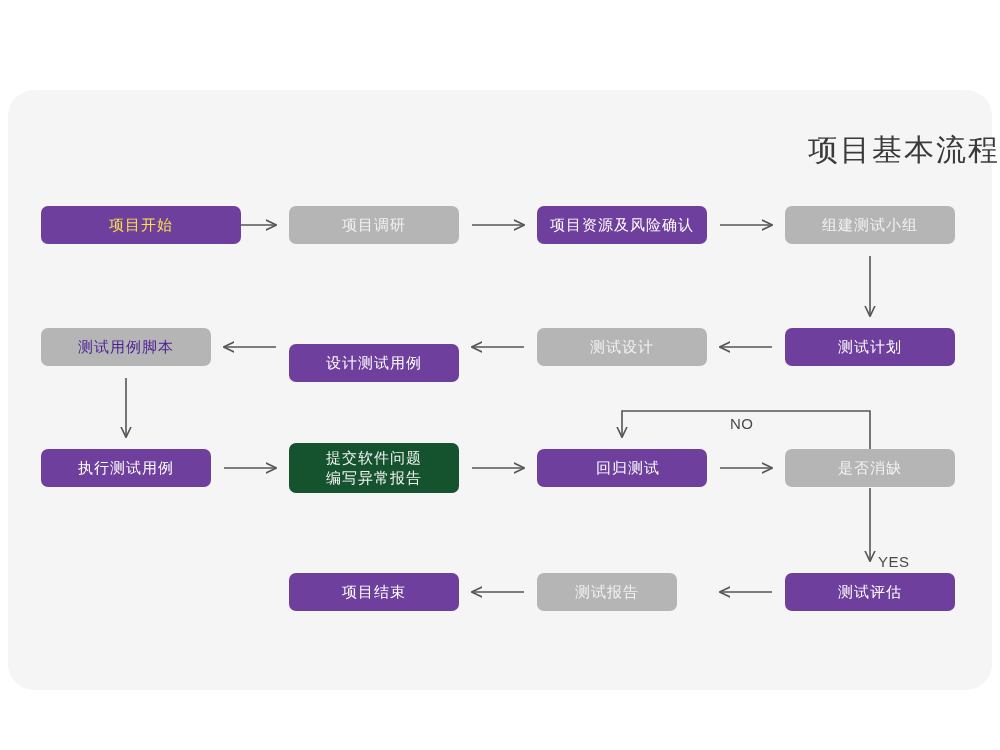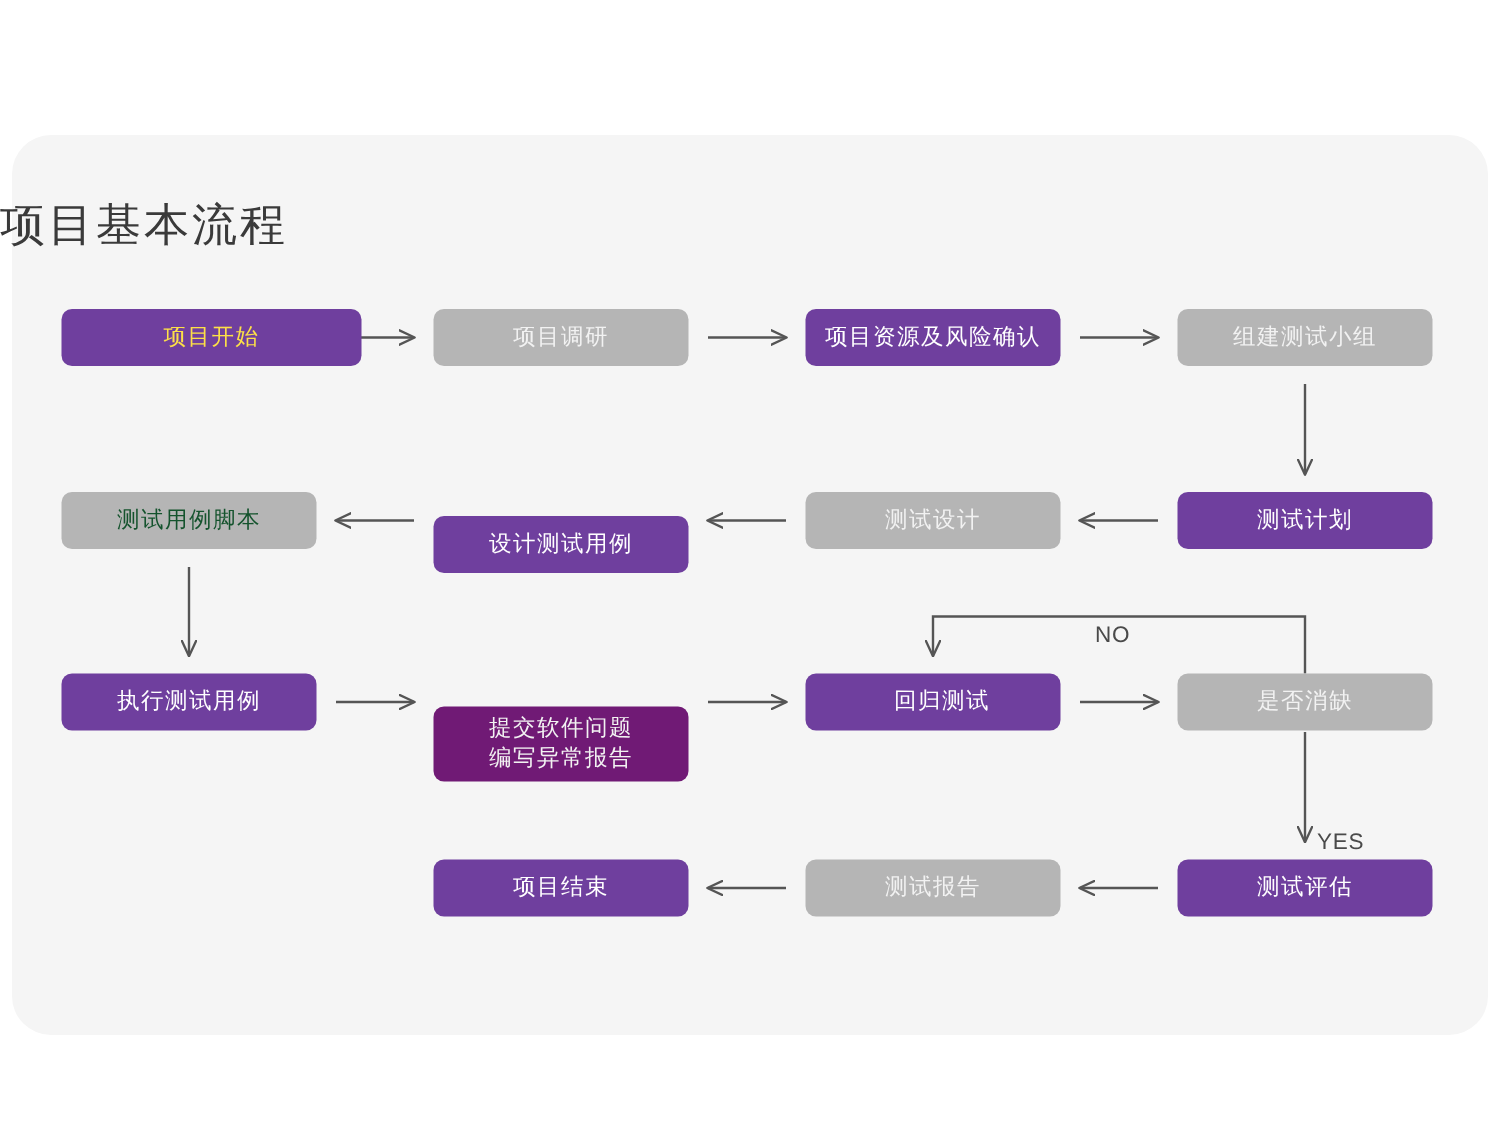--- a/index.html
+++ b/index.html
@@ -30,21 +30,21 @@
     background: #f5f5f5;
     border-radius: 26px;
   }
 
   
   .title {
     position: absolute;
     left: 0;
     top: 130px;
     width: 1000px;
-    text-align: left;
+    text-align: right;
     font-size: 30px;
     letter-spacing: 2px;
     color: #3a3a3a;
     font-weight: 400;
     white-space: pre;
   }
 
   
   .node {
     position: absolute;
@@ -128,31 +128,31 @@
       <line x1="772" y1="592" x2="720" y2="592"></line>
       <line x1="524" y1="592" x2="472" y2="592"></line>
     </g>
   </svg>
 
   <div class="node purple" style="left: 41px; top: 206px; width: 200px; height: 38px; background: rgb(111, 63, 158); color: #fde047;">项目开始</div>
   <div class="node gray" style="left: 289px; top: 206px; width: 170px; height: 38px; background: rgb(181, 181, 181); color: rgb(242, 242, 242);">项目调研</div>
   <div class="node purple" style="left: 537px; top: 206px; width: 170px; height: 38px; background: rgb(111, 63, 158); color: rgb(255, 255, 255);">项目资源及风险确认</div>
   <div class="node gray" style="left: 785px; top: 206px; width: 170px; height: 38px; background: rgb(181, 181, 181); color: rgb(242, 242, 242);">组建测试小组</div>
 
-  <div class="node gray" style="left: 41px; top: 328px; width: 170px; height: 38px; background: rgb(181, 181, 181); color: #14532d;">测试用例脚本</div>
+  <div class="node gray" style="left: 41px; top: 328px; width: 170px; height: 38px; background: rgb(181, 181, 181); color: #4c1d95;">测试用例脚本</div>
   <div class="node purple" style="left: 289px; top: 344px; width: 170px; height: 38px; background: rgb(111, 63, 158); color: rgb(255, 255, 255);">设计测试用例</div>
   <div class="node gray" style="left: 537px; top: 328px; width: 170px; height: 38px; background: rgb(181, 181, 181); color: rgb(242, 242, 242);">测试设计</div>
   <div class="node purple" style="left: 785px; top: 328px; width: 170px; height: 38px; background: rgb(111, 63, 158); color: rgb(255, 255, 255);">测试计划</div>
 
   <div class="node purple" style="left: 41px; top: 449px; width: 170px; height: 38px; background: rgb(111, 63, 158); color: rgb(255, 255, 255);">执行测试用例</div>
-  <div class="node gray" style="left: 289px; top: 443px; width: 170px; height: 50px; background: #701a75; color: rgb(242, 242, 242); margin-top: 28px;">提交软件问题
+  <div class="node gray" style="left: 289px; top: 443px; width: 170px; height: 50px; background: #14532d; color: rgb(242, 242, 242);">提交软件问题
 编写异常报告</div>
   <div class="node purple" style="left: 537px; top: 449px; width: 170px; height: 38px; background: rgb(111, 63, 158); color: rgb(255, 255, 255); padding-left: 12px;">回归测试</div>
   <div class="node gray" style="left: 785px; top: 449px; width: 170px; height: 38px; background: rgb(181, 181, 181); color: rgb(242, 242, 242);">是否消缺</div>
 
   <div class="node purple" style="left: 289px; top: 573px; width: 170px; height: 38px; background: rgb(111, 63, 158); color: rgb(255, 255, 255);">项目结束</div>
-  <div class="node gray" style="left: 537px; top: 573px; width: 170px; height: 38px; background: rgb(181, 181, 181); color: rgb(242, 242, 242);">测试报告</div>
+  <div class="node gray" style="left: 537px; top: 573px; width: 140px; height: 38px; background: rgb(181, 181, 181); color: rgb(242, 242, 242);">测试报告</div>
   <div class="node purple" style="left: 785px; top: 573px; width: 170px; height: 38px; background: rgb(111, 63, 158); color: #ffffff;">测试评估</div>
 
   <div class="edge-label" style="left: 730px; top: 415px;">NO</div>
   <div class="edge-label" style="left: 878px; top: 521px; margin-top: 32px;">YES</div>
 
 </div>
 
 </body></html>

